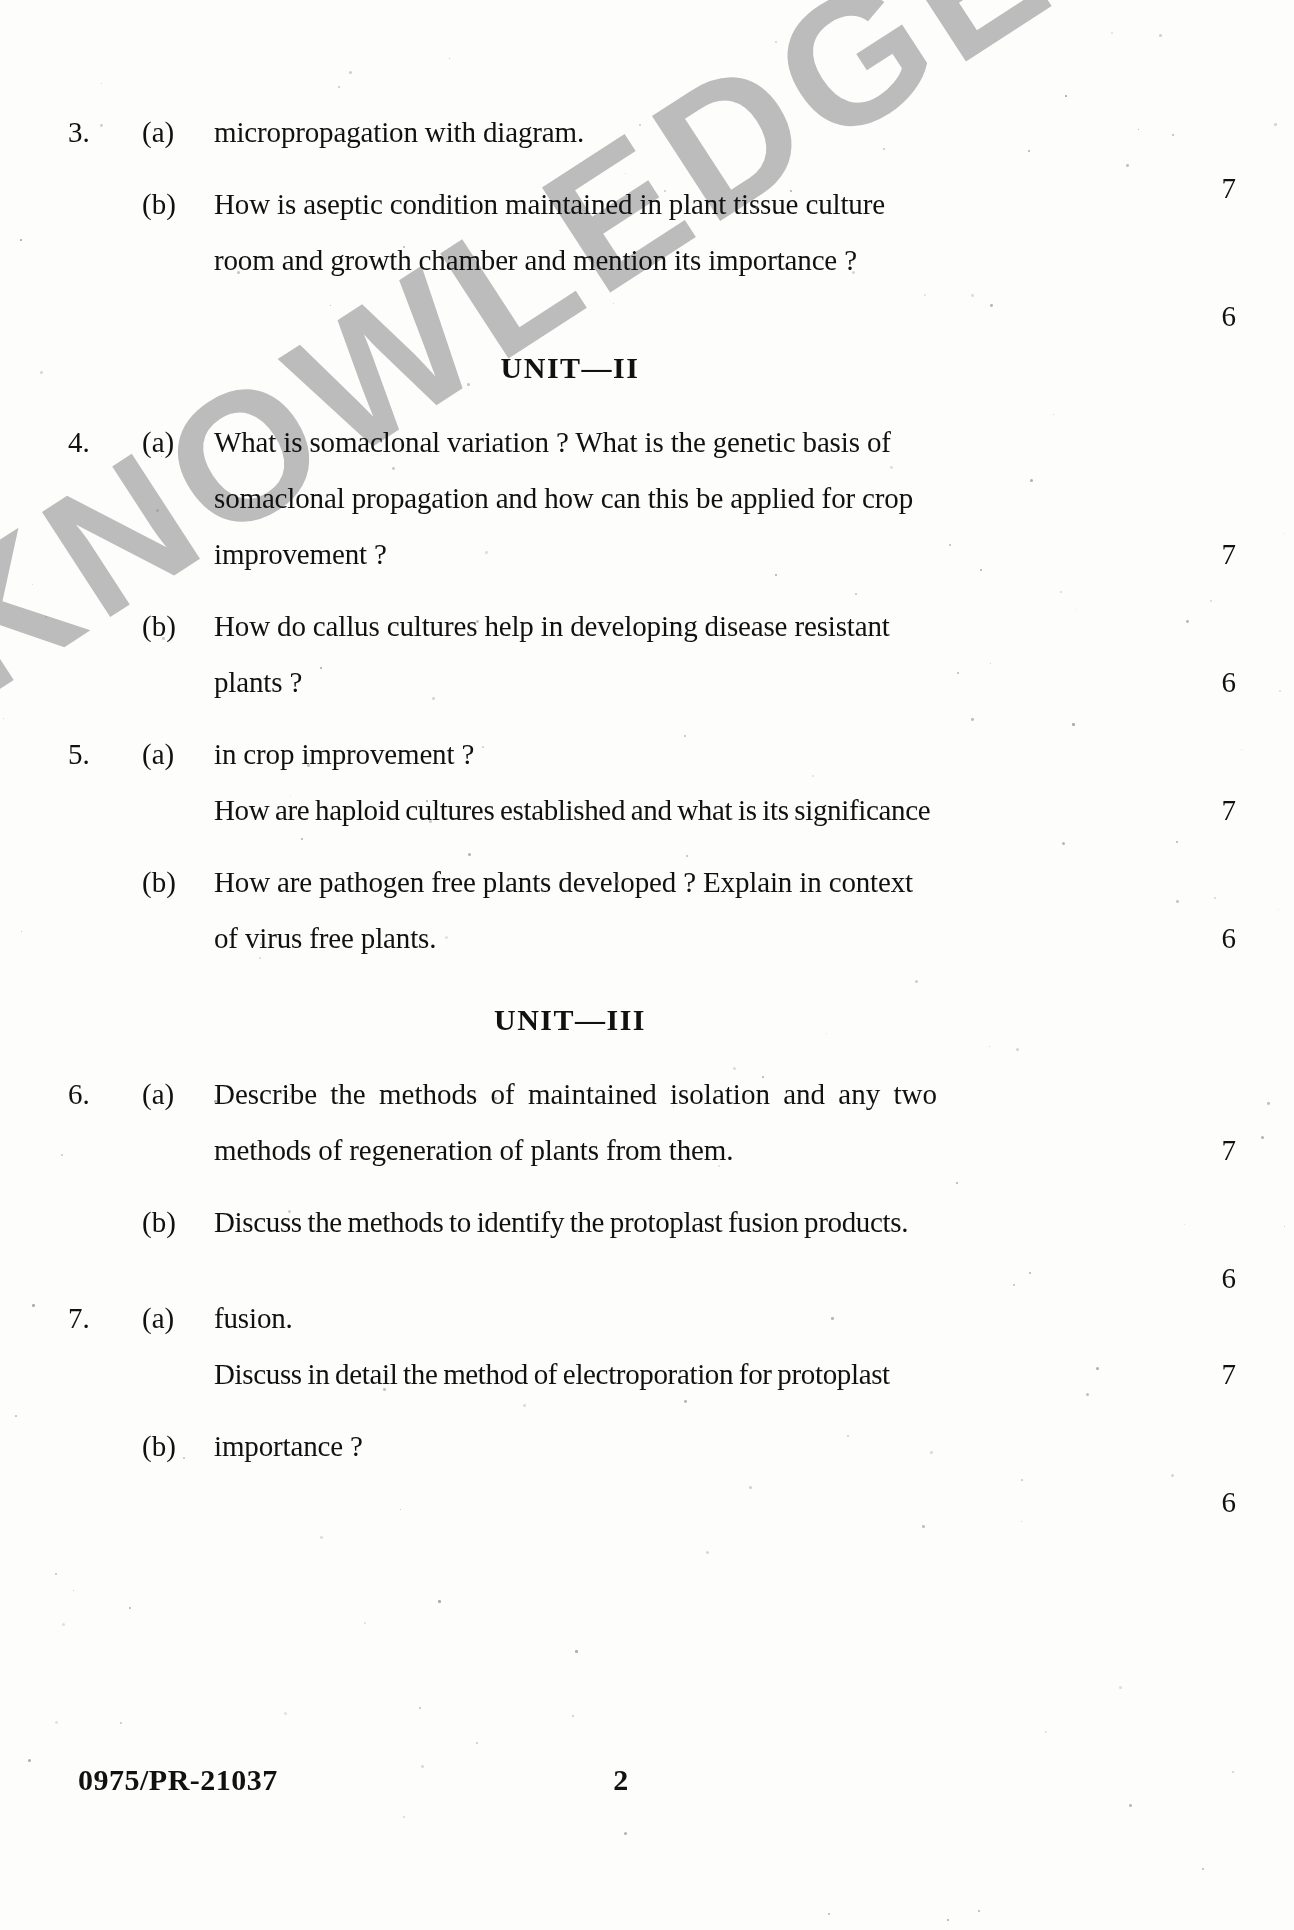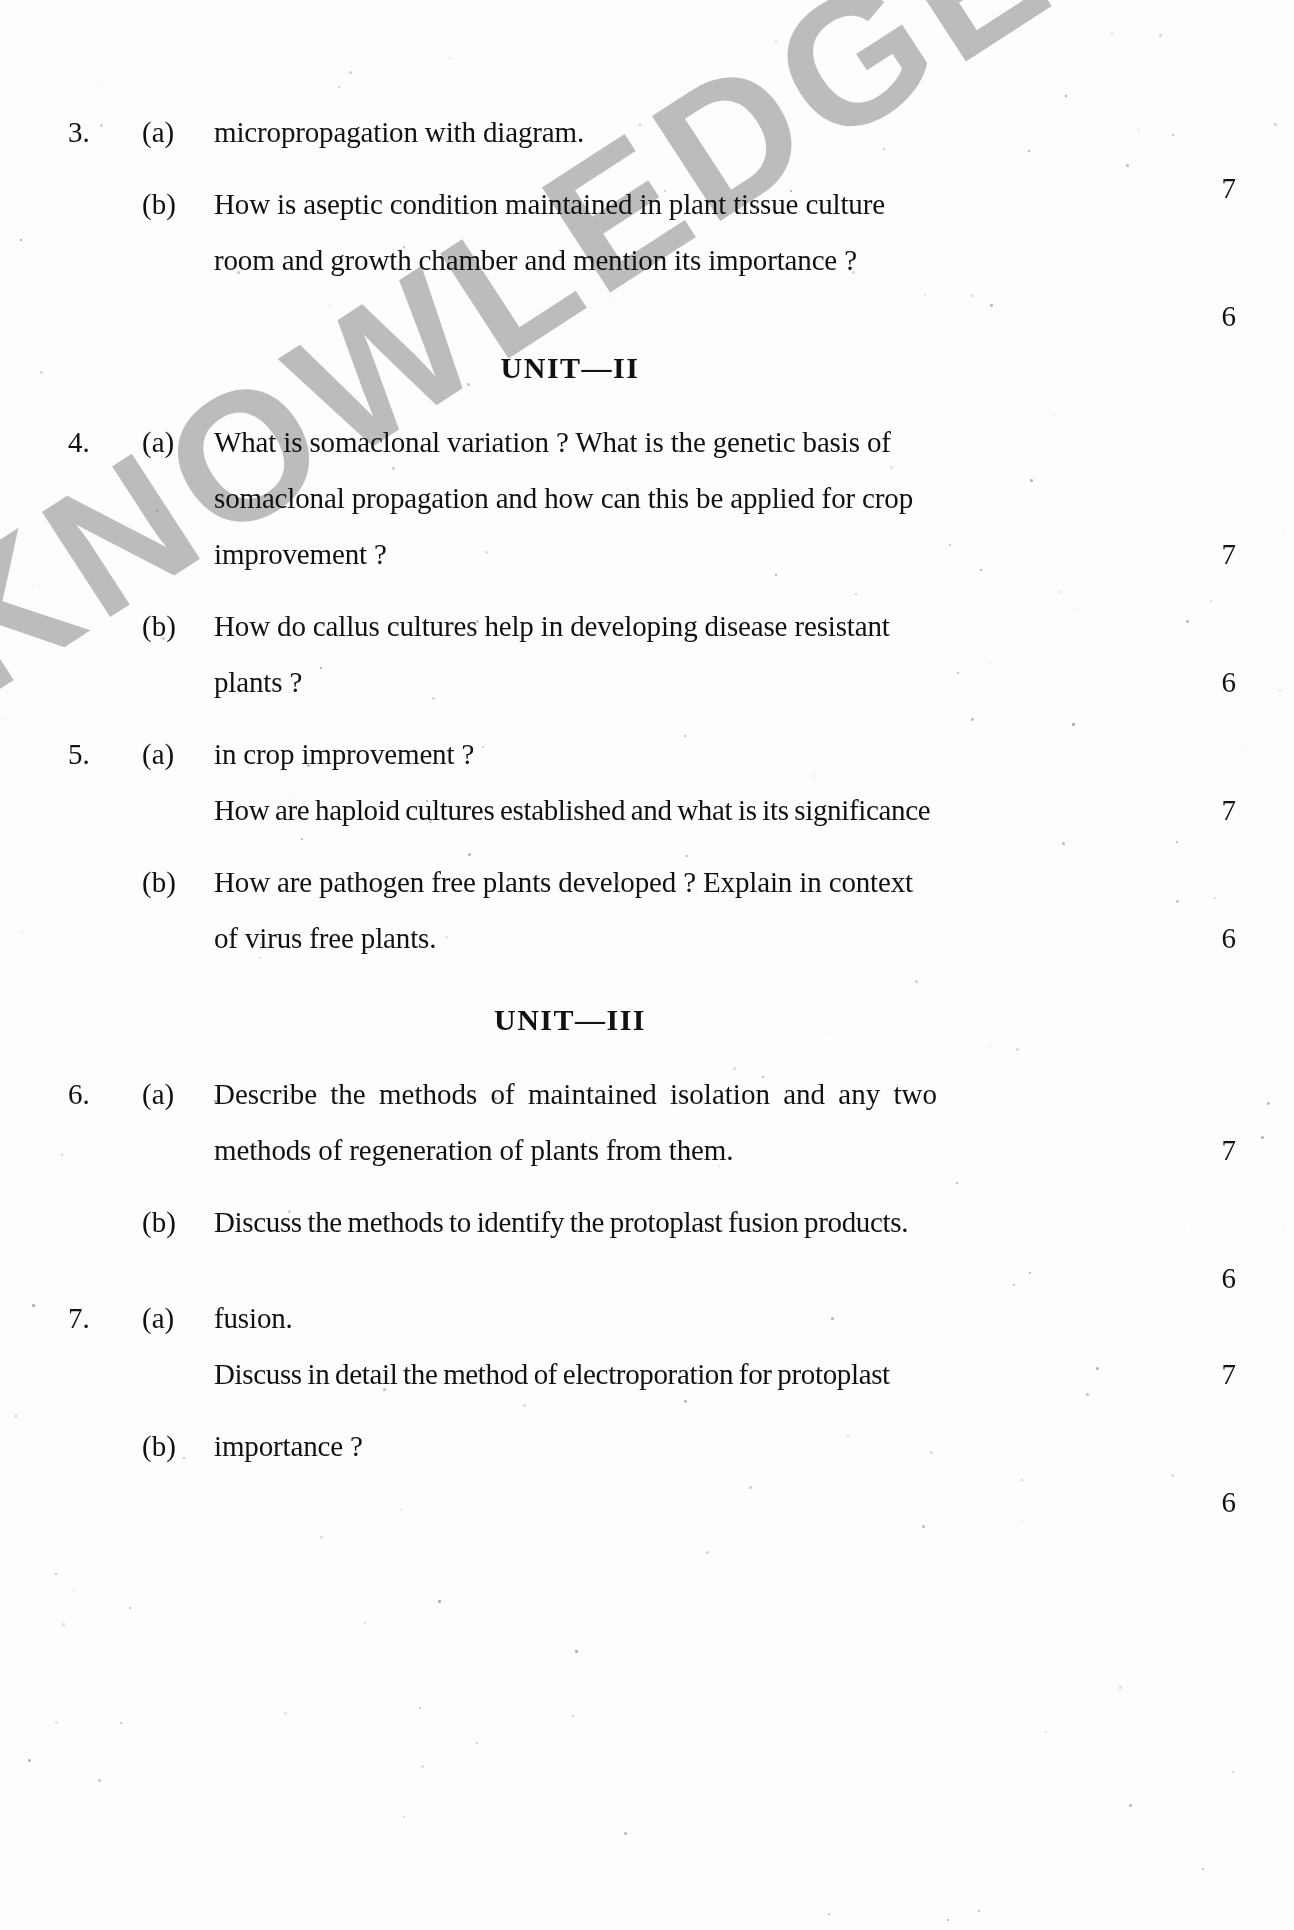--- a/index.html
+++ b/index.html
@@ -405,14 +405,18 @@
       <div class="qnum blank">.</div>
       <div class="plabel">(b)</div>
       <div class="qbody">
         <p class="ptext snug">importance ?</p>
         <div class="marks" style="top:56px;">6</div>
       </div>
     </div>
 
   </div>
 
+  <div id="footer">
+    <div class="code">0975/PR-21037</div>
+    <div class="pageno">2</div>
+  </div>
 
 </div>
 
 </body></html>

